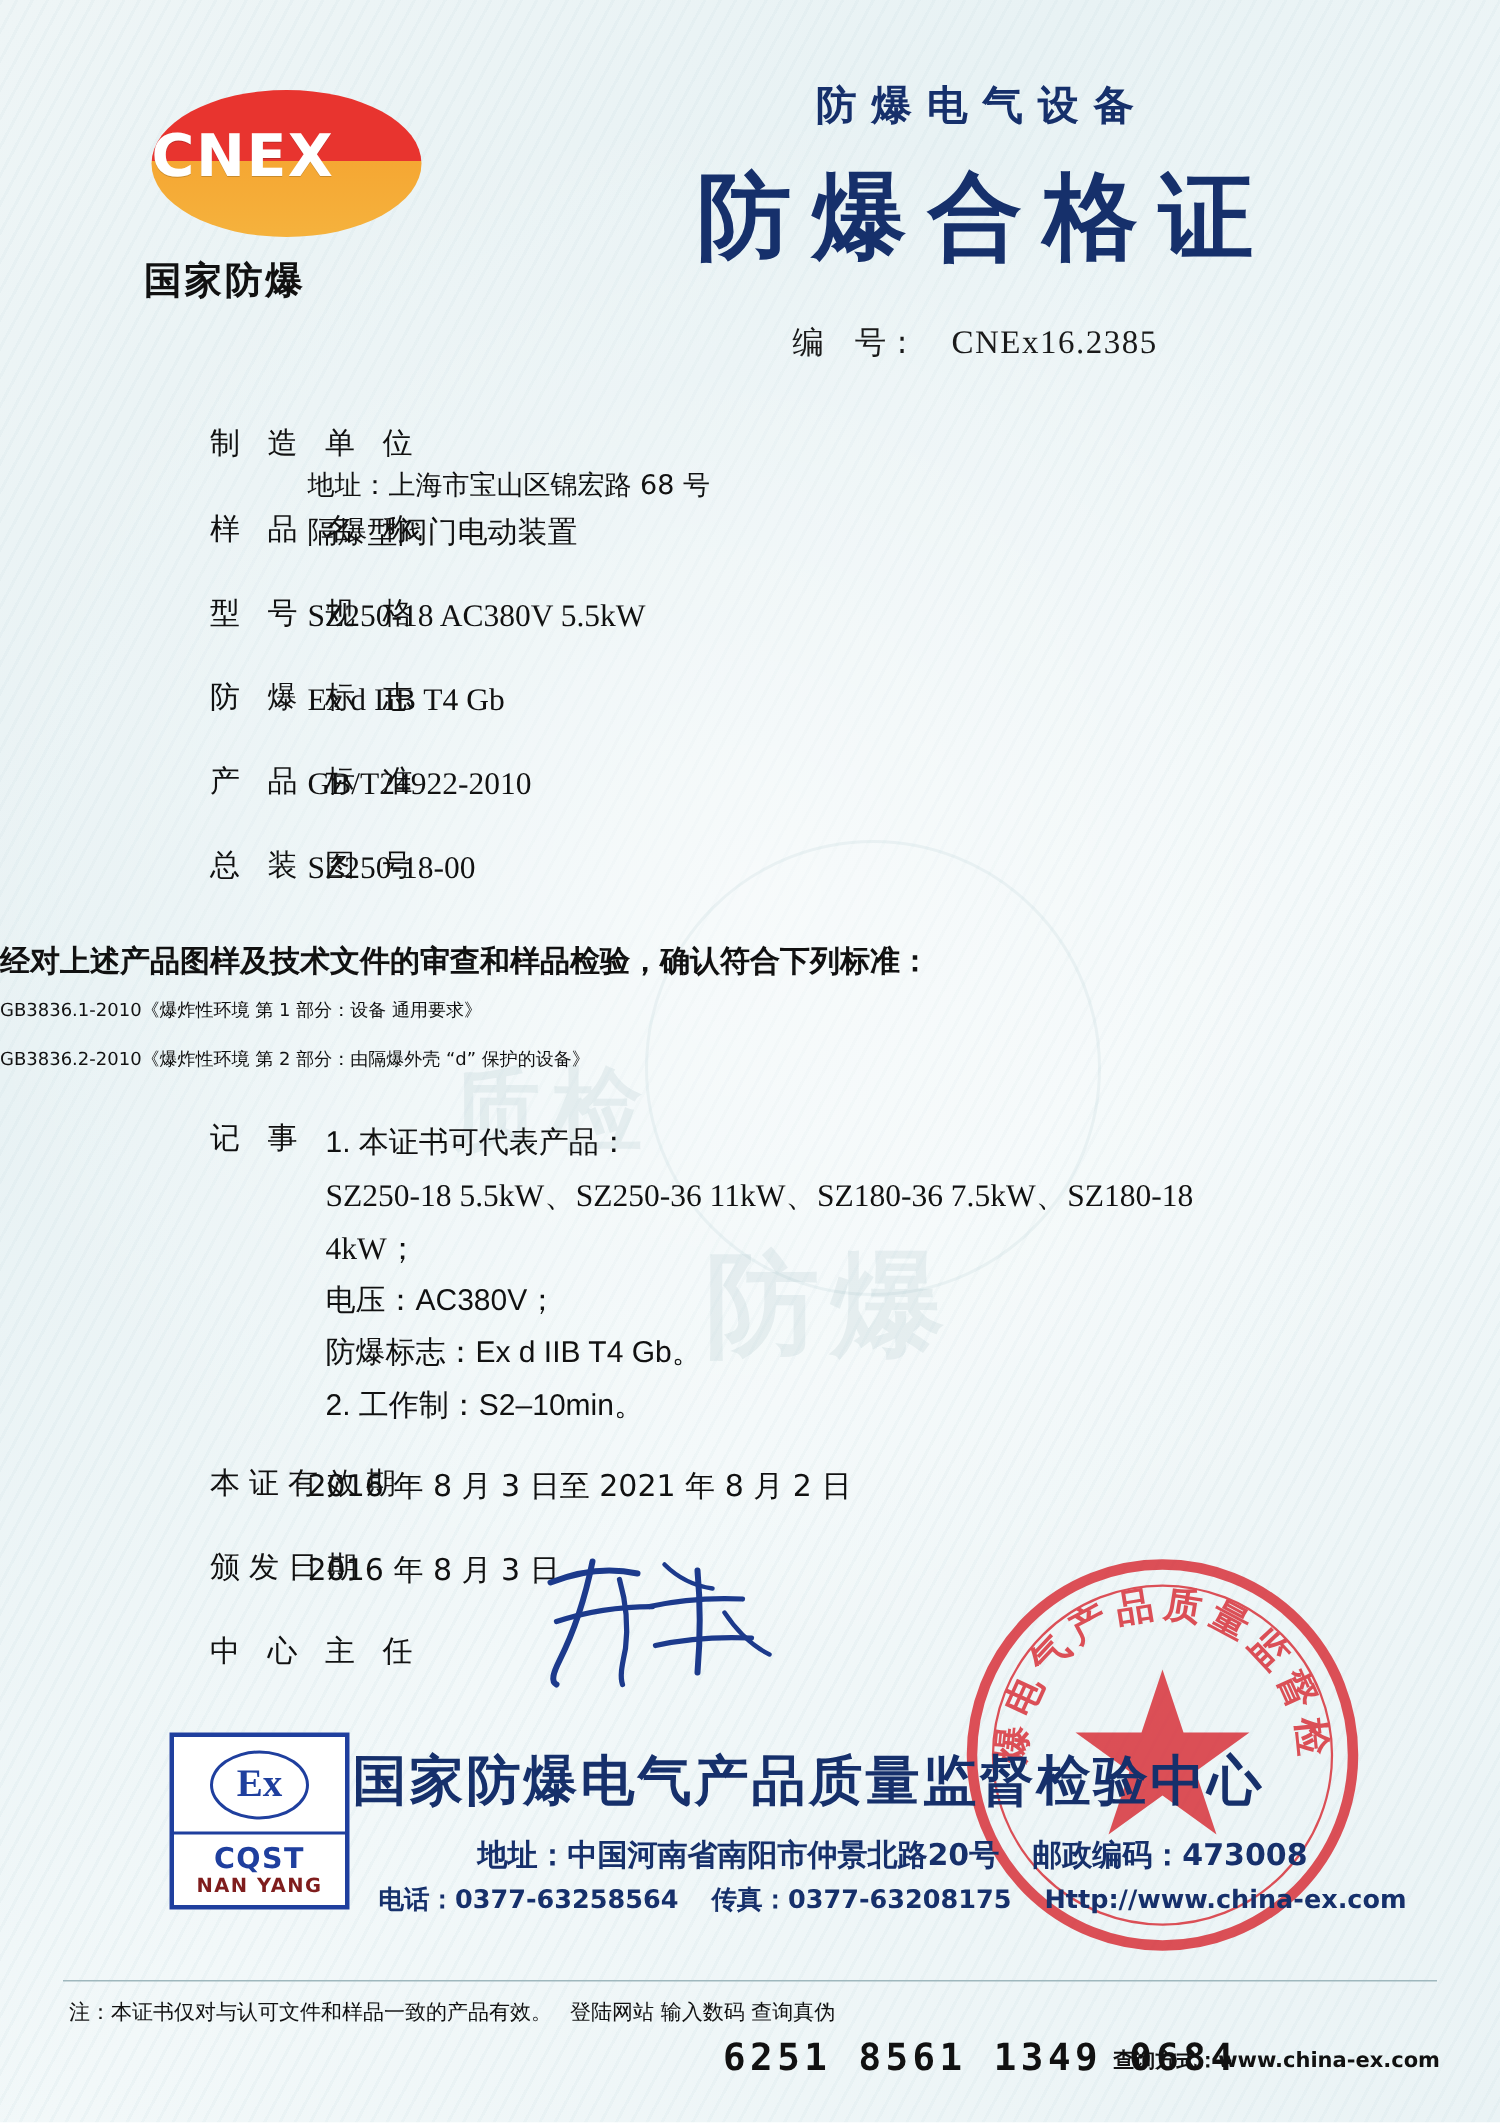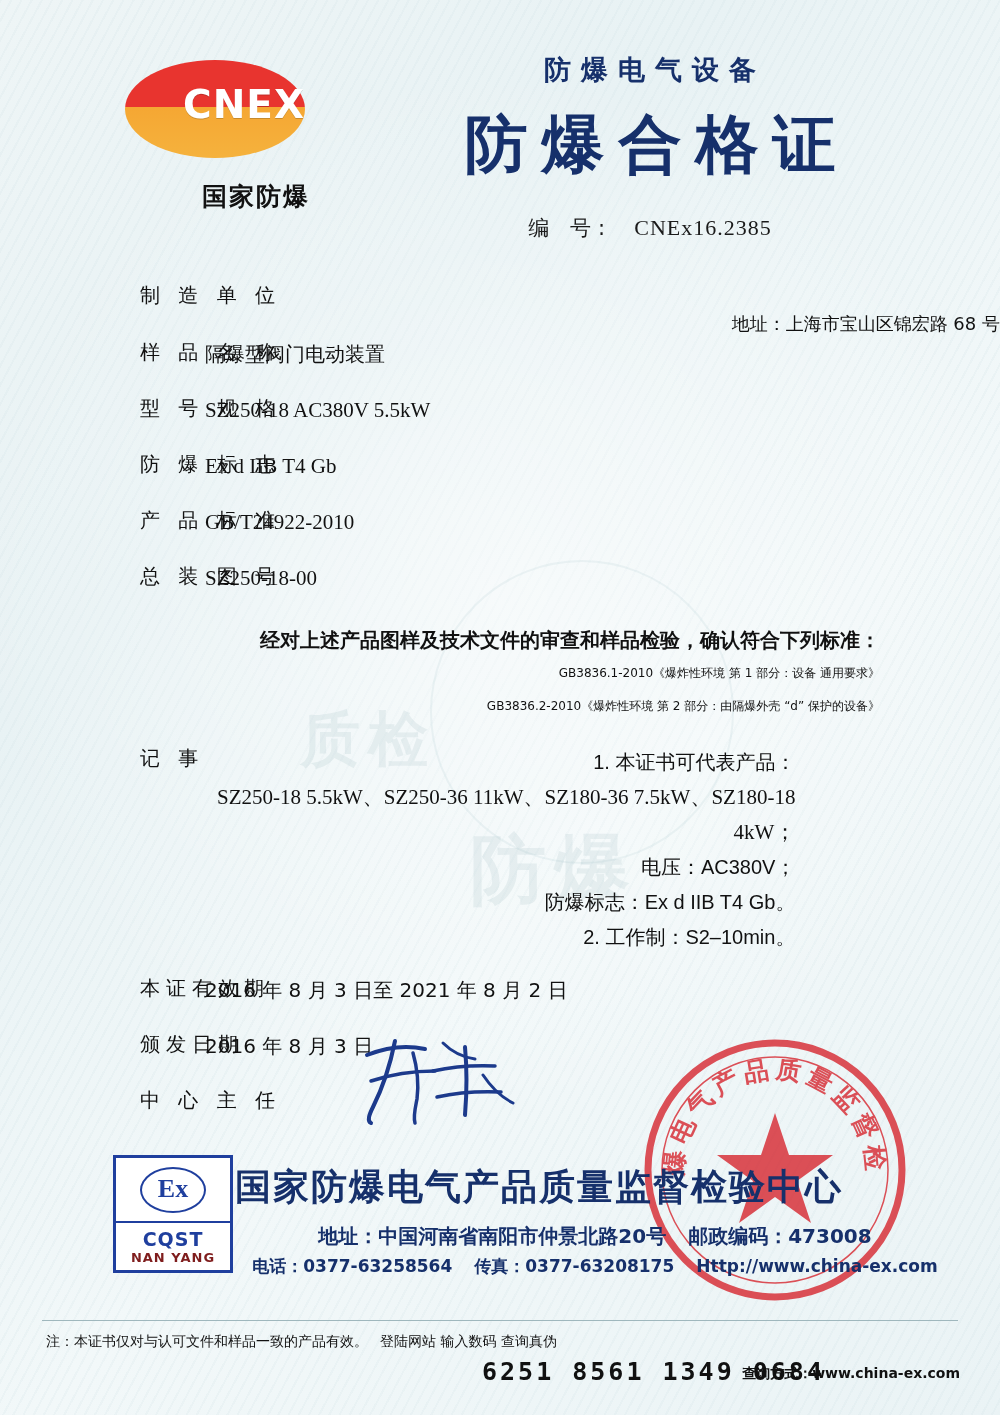--- a/index.html
+++ b/index.html
@@ -49,43 +49,43 @@
 
   
   #header {
     position: absolute;
     left: 0; top: 52px;
     width: 1000px;
     height: 180px;
   }
   #logo-block {
     position: absolute;
-    left: 120px; top: 8px;
+    left: 96px; top: 8px;
     width: 190px;
-    text-align: right;
+    text-align: left;
   }
   #logo-oval {
     position: relative;
     width: 180px; height: 98px;
     margin: 0 auto;
     border-radius: 50%;
     background: linear-gradient(180deg, #e8342f 0%, #e8342f 48%, #f5a733 48%, #f5b23d 100%);
   }
   #logo-text {
     position: absolute;
     left: 0; right: 0; top: 22px;
     font-family: "DejaVu Sans", sans-serif;
     font-weight: bold;
     font-size: 39px;
     letter-spacing: 1px;
     color: #ffffff;
     text-shadow: 0 1px 0 rgba(0,0,0,0.18);
   }
   #logo-sub {
-    margin-top: 22px;
+    margin-top: 12px;
     font-family: Liberation Serif, serif;
     font-weight: bold;
     font-size: 25px;
     color: #111111;
     letter-spacing: 2px;
   }
   #title-block {
     position: absolute;
     left: 300px; top: 0;
     width: 700px;
@@ -123,21 +123,20 @@
     font-family: "Liberation Serif", serif;
     margin-left: 16px;
     font-size: 22px;
   }
 
   
   #fields {
     position: absolute;
     left: 0; top: 282px;
     width: 1000px;
-    text-align: right;
   }
   .row {
     position: relative;
     display: flex;
     align-items: flex-start;
     margin-bottom: 0;
   }
   .label {
     width: 170px;
     min-width: 170px;

